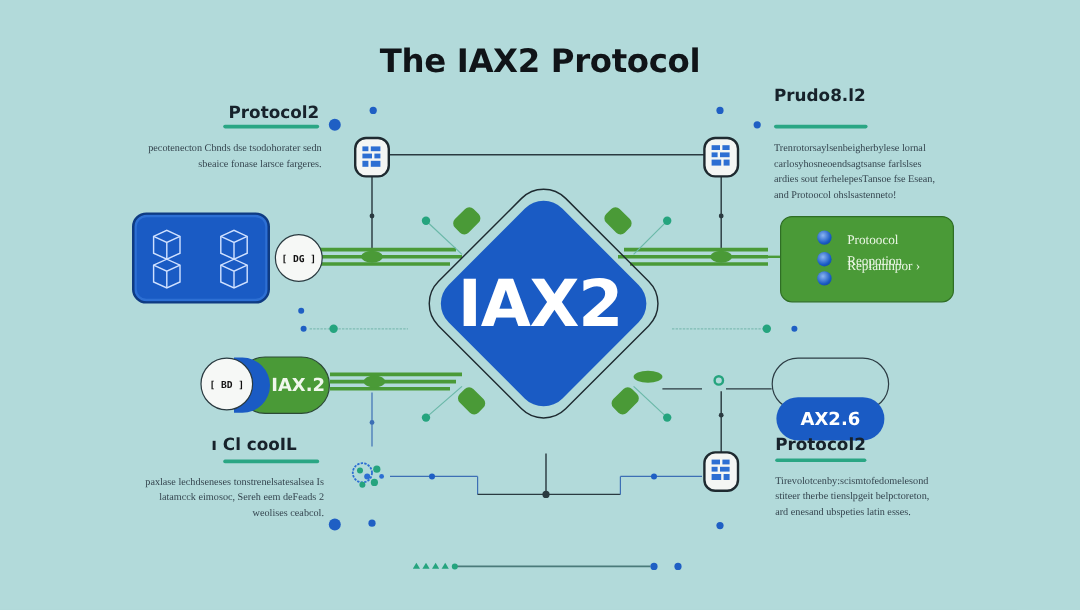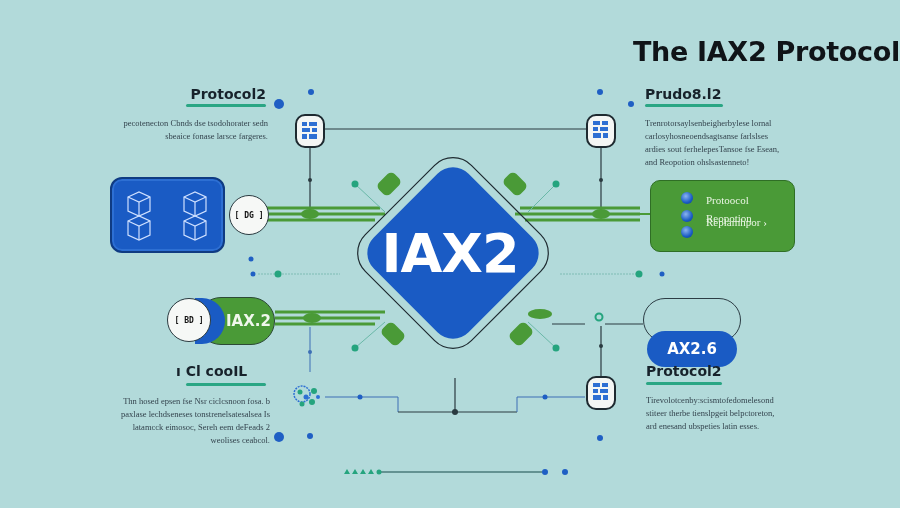--- a/index.html
+++ b/index.html
@@ -5,21 +5,21 @@
     * { box-sizing: border-box; margin: 0; padding: 0; }
     html, body { width: 900px; height: 508px; overflow: hidden; }
     body {
       background: #b2dada;
       font-family: "Liberation Sans", sans-serif;
       position: relative;
       color: #1b2a33;
     }
     .abs { position: absolute; }
     .title {
-      left: 0; width: 900px; top: 36px; text-align: right;
+      left: 0; width: 900px; top: 36px; text-align: center;
       font-size: 27px; font-weight: bold; color: #101418;
       font-family: "DejaVu Sans", sans-serif; letter-spacing: -0.3px;
     }
     .block-heading {
       font-size: 14px; font-weight: bold; color: #17222b;
       font-family: "DejaVu Sans", sans-serif;
     }
     .underline { height: 3px; background: #2aa684; border-radius: 2px; }
     .para {
       font-size: 8.5px; line-height: 13px; color: #34444e;
@@ -186,27 +186,27 @@
 
 <div class="abs" style="left:186px;top:86px;width:80px;text-align:right">
   <div class="block-heading">Protocol2</div>
 </div>
 <div class="abs underline" style="left:186px;top:104px;width:80px"></div>
 <div class="abs para right" style="left:110px;top:117px;width:158px">
   <div>pecotenecton Cbnds dse tsodohorater sedn</div>
   <div>sbeaice fonase larsce fargeres.</div>
 </div>
 
-<div class="abs block-heading" style="left:645px;top:86px">Prudo8.l2</div>
+<div class="abs block-heading" style="left:645px;top:72px">Prudo8.l2</div>
 <div class="abs underline" style="left:645px;top:104px;width:78px"></div>
 <div class="abs para" style="left:645px;top:117px;width:150px">
   <div>Trenrotorsaylsenbeigherbylese lornal</div>
   <div>carlosyhosneoendsagtsanse farlslses</div>
   <div>ardies sout ferhelepesTansoe fse Esean,</div>
-  <div>and Reopotion ohslsastenneto!</div>
+  <div>and Protoocol ohslsastenneto!</div>
 </div>
 
 <div class="abs chip-icon" style="left:295px;top:114px">
   <svg width="26" height="30" viewBox="0 0 26 30">
       <g fill="#2d6fd3">
         <rect x="5" y="6" width="5" height="4"></rect>
         <rect x="12" y="6" width="8" height="4"></rect>
         <rect x="5" y="12" width="8" height="4"></rect>
         <rect x="15" y="12" width="5" height="4"></rect>
         <rect x="5" y="18" width="5" height="5"></rect>
@@ -284,21 +284,20 @@
 
 <div class="abs ax-pill">
   <div class="ax-pill-inner">AX2.6</div>
 </div>
 
 <div class="abs" style="left:176px;top:363px;width:76px;">
   <div class="block-heading">ı Cl cooIL</div>
 </div>
 <div class="abs underline" style="left:186px;top:383px;width:80px"></div>
 <div class="abs para right" style="left:110px;top:395px;width:160px">
-  <div>Thn hosed epsen fse Nsr ciclcsnoon fosa. b</div>
   <div>paxlase lechdseneses tonstrenelsatesalsea Is</div>
   <div>latamcck eimosoc, Sereh eem deFeads 2</div>
   <div>weolises ceabcol.</div>
 </div>
 
 <div class="abs block-heading" style="left:646px;top:363px">Protocol2</div>
 <div class="abs underline" style="left:646px;top:382px;width:76px"></div>
 <div class="abs para" style="left:646px;top:394px;width:150px">
   <div>Tirevolotcenby:scismtofedomelesond</div>
   <div>stiteer therbe tienslpgeit belpctoreton,</div>

